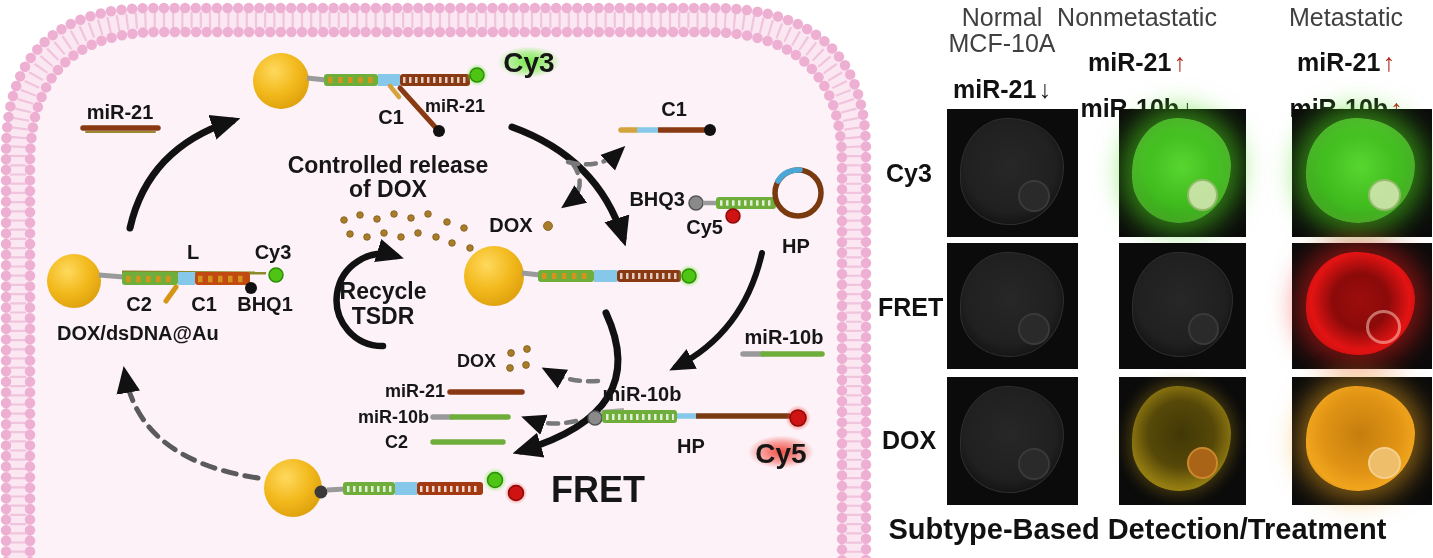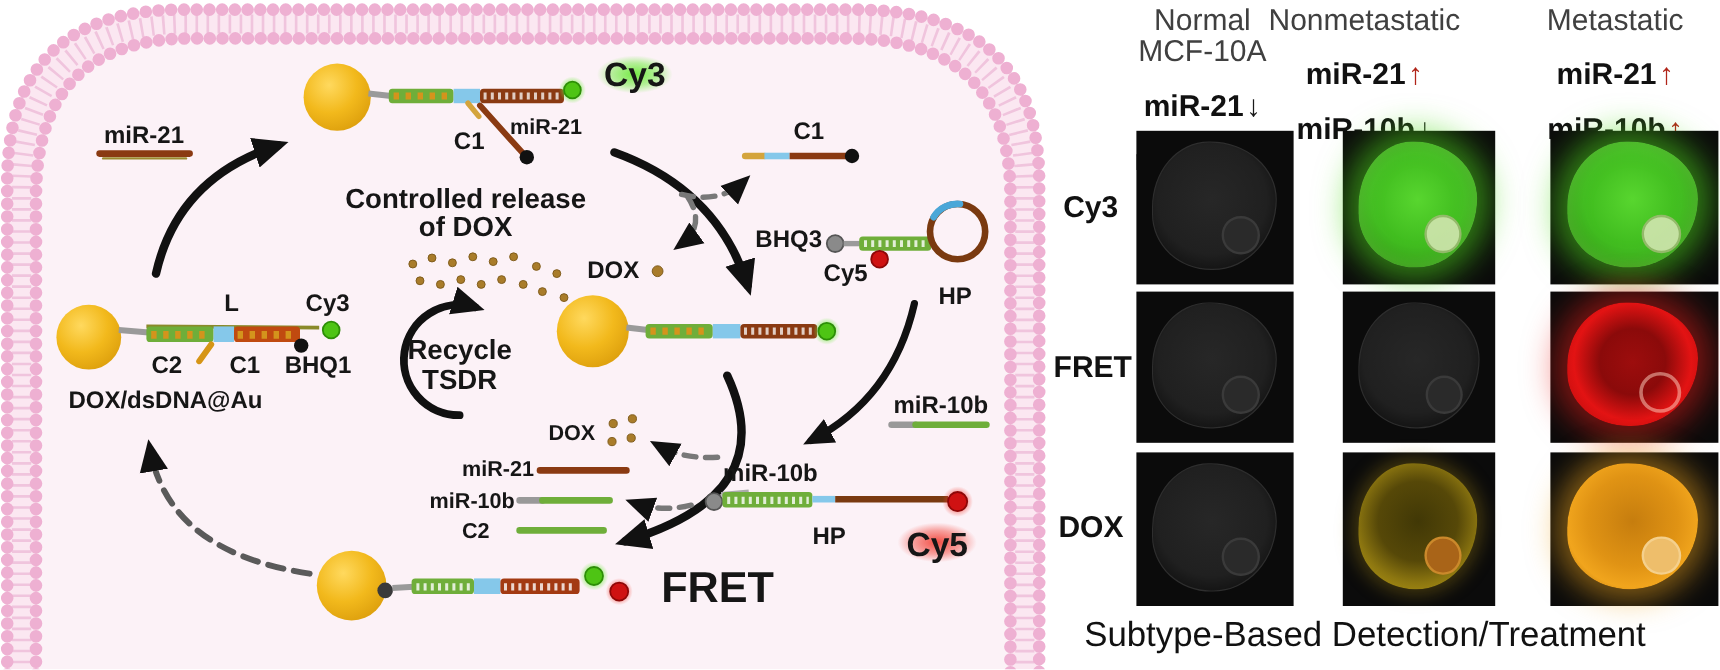--- a/index.html
+++ b/index.html
@@ -29,21 +29,21 @@
   .sig-red .blob{background:radial-gradient(circle at 50% 48%,#9d0d0d 0%,#8b0a0a 36%,#e31313 64%,#c90f0f 80%,#7e0606 93%);
         box-shadow:0 0 26px 11px rgba(235,30,25,.5);}
   .sig-red .blob::after{background:transparent;border:3px solid rgba(255,214,195,.5);}
   .sig-olive .blob{background:radial-gradient(circle at 50% 46%,#413806 0%,#564808 44%,#8c7610 68%,#9e8512 79%,#5f4f08 92%);
         box-shadow:0 0 14px 5px rgba(165,135,20,.35);}
   .sig-olive .blob::after{background:#a96418;border:2px solid #cb892b;}
   .sig-orange .blob{background:radial-gradient(circle at 50% 46%,#c67d0e 0%,#e09314 48%,#f1a51d 70%,#c98010 86%);
         box-shadow:0 0 24px 10px rgba(240,165,30,.5);}
   .sig-orange .blob::after{background:#eebe6b;border:2px solid #f4d08d;}
   .caption{position:absolute;left:880px;top:513px;width:515px;text-align:center;
-           font-size:29px;font-weight:400;color:#111;}
+           font-size:29px;font-weight:700;color:#111;}
 </style>
 </head>
 <body>
 
 <div class="stage">
 
 <svg width="880" height="558" viewBox="0 0 880 558">
   <defs>
     <radialGradient id="gold" cx="0.38" cy="0.32" r="0.75">
       <stop offset="0" stop-color="#ffd95e"></stop>

